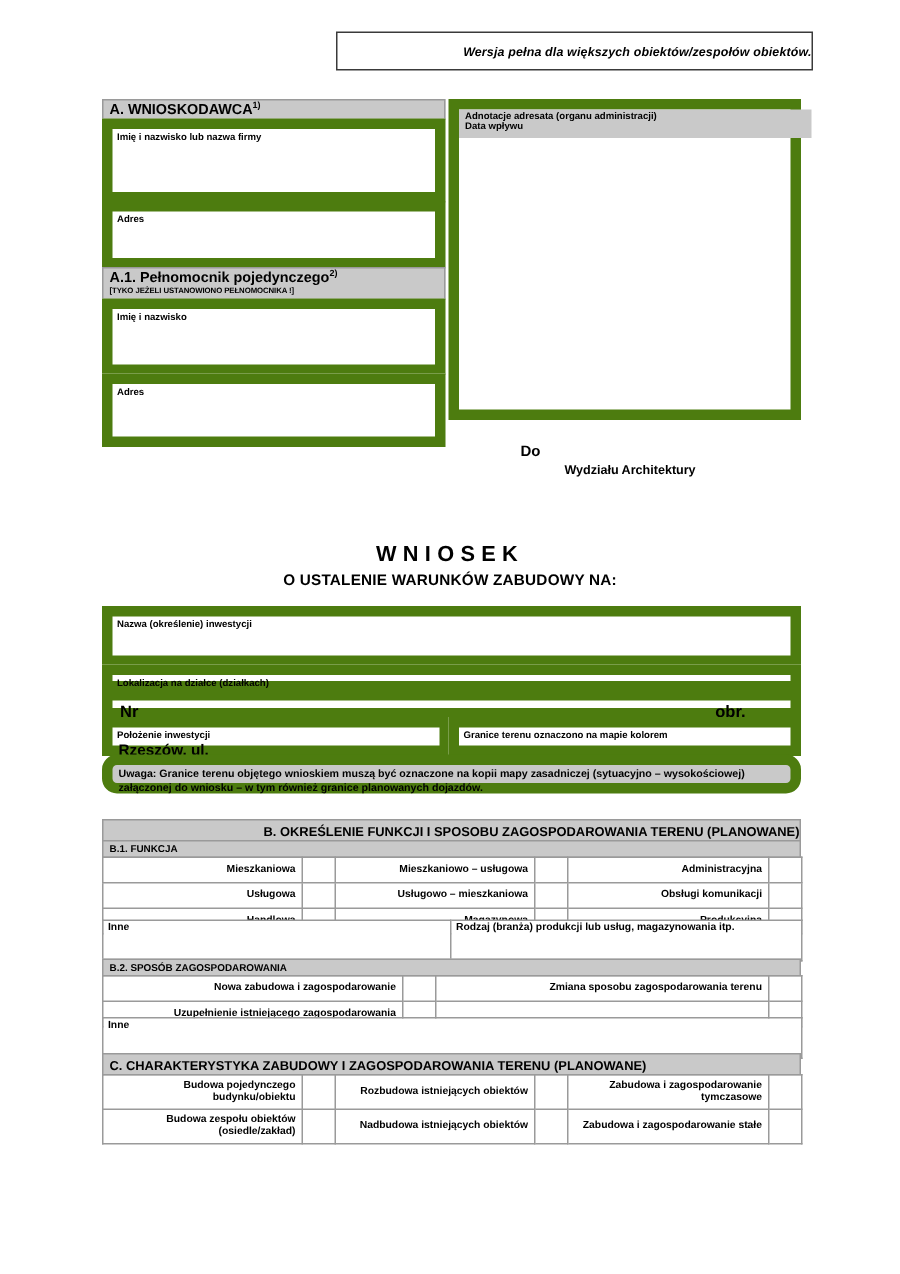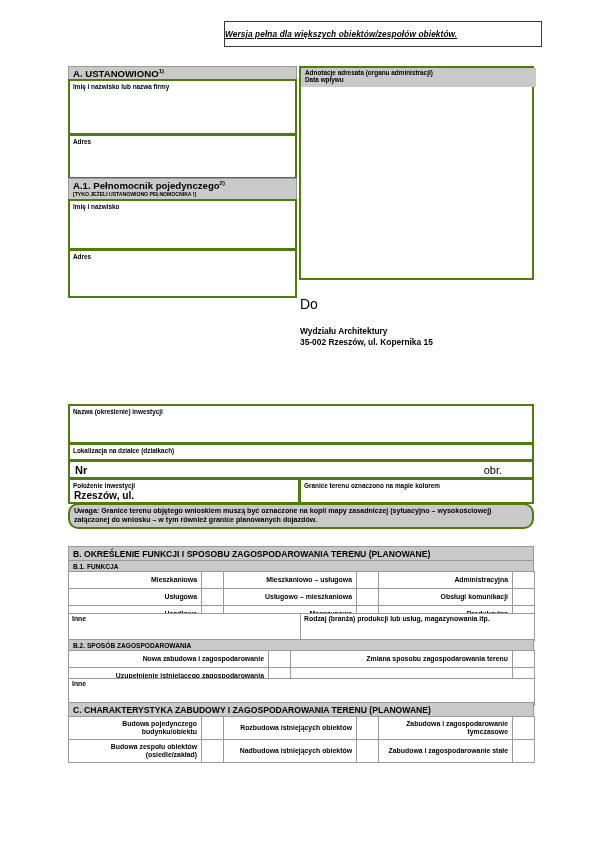--- a/index.html
+++ b/index.html
@@ -23,33 +23,32 @@
   .version-banner {
     position: absolute;
     left: 224px;
     top: 21px;
     width: 318px;
     height: 26px;
     border: 1px solid #3a3a3a;
     box-sizing: border-box;
     display: flex;
     align-items: center;
-    justify-content: flex-start;
-    text-decoration: underline;
+    justify-content: flex-end;
   }
   .version-banner span {
     font-size: 8.3px;
     font-weight: bold;
     font-style: italic;
     letter-spacing: 0.1px;
   }
 
   
   .abs { position: absolute; box-sizing: border-box; }
-  .bx { border: 2px solid #4d7c0f; box-sizing: border-box; background: #fff; }
+  .bx { border: 7px solid #4d7c0f; box-sizing: border-box; background: #fff; }
   .hdr-grey {
     background: #c9c9c9;
     box-sizing: border-box;
   }
   .lbl {
     font-size: 6.4px;
     font-weight: bold;
     line-height: 1.15;
     padding: 2px 3px 0 3px;
     display: block;
@@ -80,22 +79,22 @@
   #rep-address-cell { left: 0; top: 183px; width: 229px; height: 49px; }
 
   
   #annot-outer { left: 299px; top: 66px; width: 235px; height: 214px; }
   #annot-head { left: 0; top: 0; width: 235px; height: 19px; background: #c9c9c9; }
   #annot-head .l1 { font-size: 6.4px; font-weight: bold; line-height: 1.1; padding: 1px 4px 0 4px; display:block;}
   #annot-head .l2 { font-size: 6.4px; font-weight: bold; line-height: 1.1; padding: 0 4px; display:block;}
 
   
   #addressee { left: 300px; top: 296px; width: 240px; }
-  #addressee .do { font-size: 14px; font-weight: normal; display: block; }
-  #addressee .lines { margin-top: 14px; }
+  #addressee .do { font-size: 10px; font-weight: bold; display: block; margin-left: 47px; }
+  #addressee .lines { text-align: center; margin-top: 1px; }
   #addressee .lines div {
     font-size: 8.4px;
     font-weight: bold;
     line-height: 1.32;
   }
 
   
   #title-block { left: 0; top: 362px; width: 600px; text-align: center; }
   #doc-title {
     font-size: 14.5px;
@@ -114,21 +113,21 @@
   
   #inv-name-cell { left: 68px; top: 404px; width: 466px; height: 40px; }
   #inv-loc-cell  { left: 68px; top: 443px; width: 466px; height: 18px; }
   #inv-nr-cell   { left: 68px; top: 460px; width: 466px; height: 19px; }
   #inv-nr-cell .nr {
     position: absolute; left: 5px; top: 2px;
     font-size: 11px; font-weight: bold;
   }
   #inv-nr-cell .obr {
     position: absolute; right: 30px; top: 2px;
-    font-size: 11px; font-weight: normal;
+    font-size: 11px; font-weight: bold;
   }
   #inv-pos-cell  { left: 68px; top: 478px; width: 232px; height: 26px; }
   #inv-bnd-cell  { left: 299px; top: 478px; width: 235px; height: 26px; }
   #inv-pos-cell .city {
     font-size: 10.2px; font-weight: bold;
     padding: 0 4px; display: block; margin-top: 1px;
   }
   #inv-note-cell { left: 68px; top: 503px; width: 466px; height: 26px; background: #c9c9c9; border-radius: 10px; }
   #inv-note-cell p {
     margin: 0;
@@ -158,21 +157,21 @@
     box-sizing: border-box;
     display: flex;
     align-items: center;
   }
   .sub-bar span {
     font-size: 6.6px;
     font-weight: bold;
     padding-left: 4px;
   }
 
-  #sec-b-bar  { left: 68px; top: 546px; width: 466px; height: 15px; }
+  #sec-b-bar  { left: 68px; top: 546px; width: 466px; height: 15px; justify-content: flex-end; }
   #b1-bar     { left: 68px; top: 560px; width: 466px; height: 12px; }
   #sec-c-bar  { left: 68px; top: 702px; width: 466px; height: 15px; }
   #b2-bar     { left: 68px; top: 639px; width: 466px; height: 12px; }
 
   
   table.optgrid {
     position: absolute;
     border-collapse: collapse;
     table-layout: fixed;
   }
@@ -221,21 +220,21 @@
 
 <div class="page">
 
   <div class="abs version-banner">
     <span>Wersja pełna dla większych obiektów/zespołów obiektów.</span>
   </div>
 
   <div class="abs" id="applicant-block">
 
     <div class="abs hdr-grey" id="applicant-header">
-      <span class="sec-title"><span>A. USTANOWIONO</span><sup>1)</sup></span>
+      <span class="sec-title"><span>A. WNIOSKODAWCA</span><sup>1)</sup></span>
     </div>
 
     <div class="abs bx" id="applicant-name-cell">
       <span class="lbl">Imię i nazwisko lub nazwa firmy</span>
     </div>
 
     <div class="abs bx" id="applicant-address-cell">
       <span class="lbl">Adres</span>
     </div>
 
@@ -257,24 +256,27 @@
     <div class="abs" id="annot-head">
       <span class="l1">Adnotacje adresata (organu administracji)</span>
       <span class="l2">Data wpływu</span>
     </div>
   </div>
 
   <div class="abs" id="addressee">
     <span class="do">Do</span>
     <div class="lines">
       <div>Wydziału Architektury</div>
-      <div>35-002 Rzeszów, ul. Kopernika 15</div>
-    </div>
-  </div>
-
+    </div>
+  </div>
+
+  <div class="abs" id="title-block">
+    <span id="doc-title">WNIOSEK</span>
+    <span id="doc-subtitle">O USTALENIE WARUNKÓW ZABUDOWY  NA:</span>
+  </div>
 
   <div class="abs bx" id="inv-name-cell">
     <span class="lbl">Nazwa (określenie) inwestycji</span>
   </div>
 
   <div class="abs bx" id="inv-loc-cell">
     <span class="lbl">Lokalizacja na działce (działkach)</span>
   </div>
 
   <div class="abs bx" id="inv-nr-cell">

